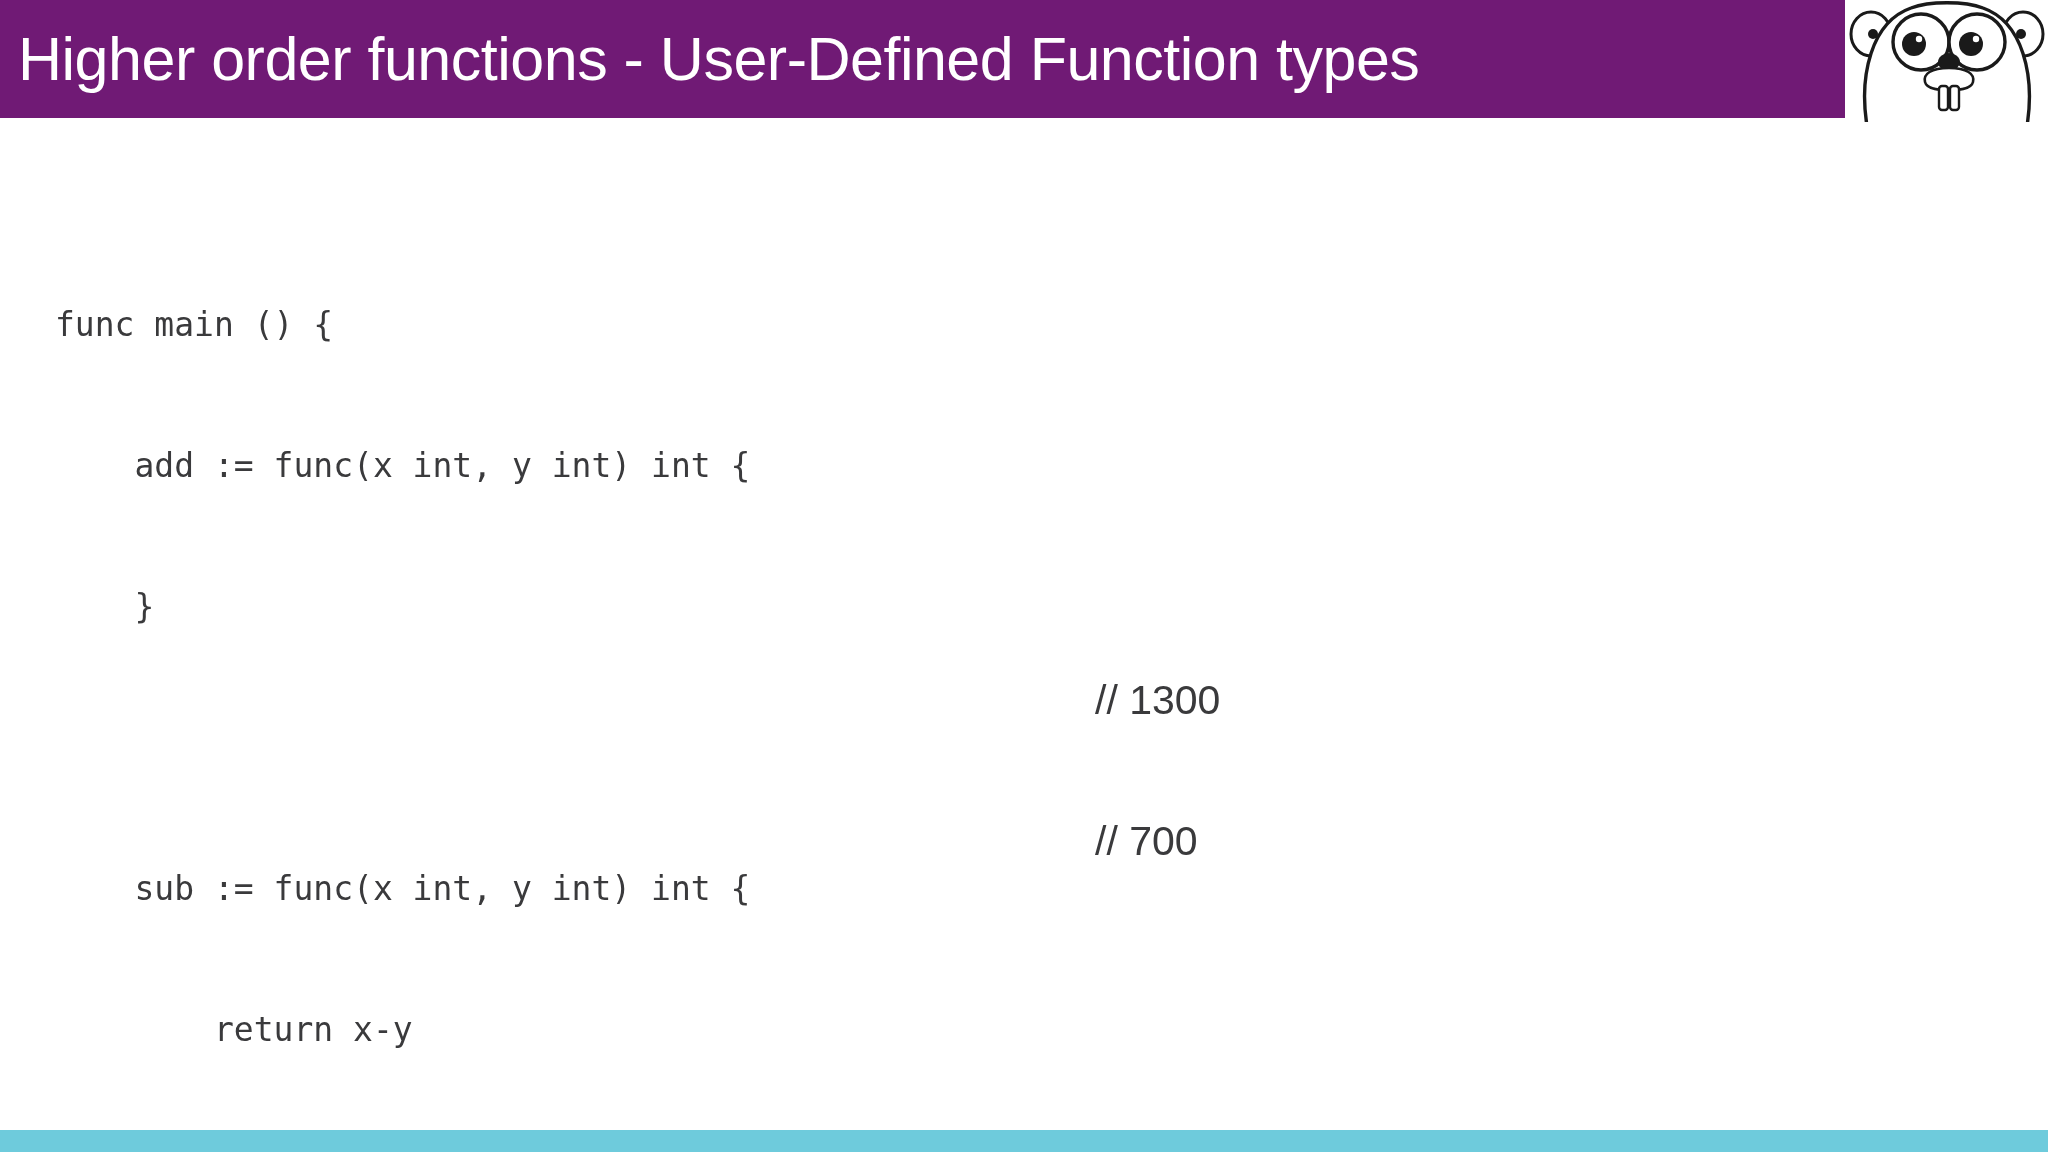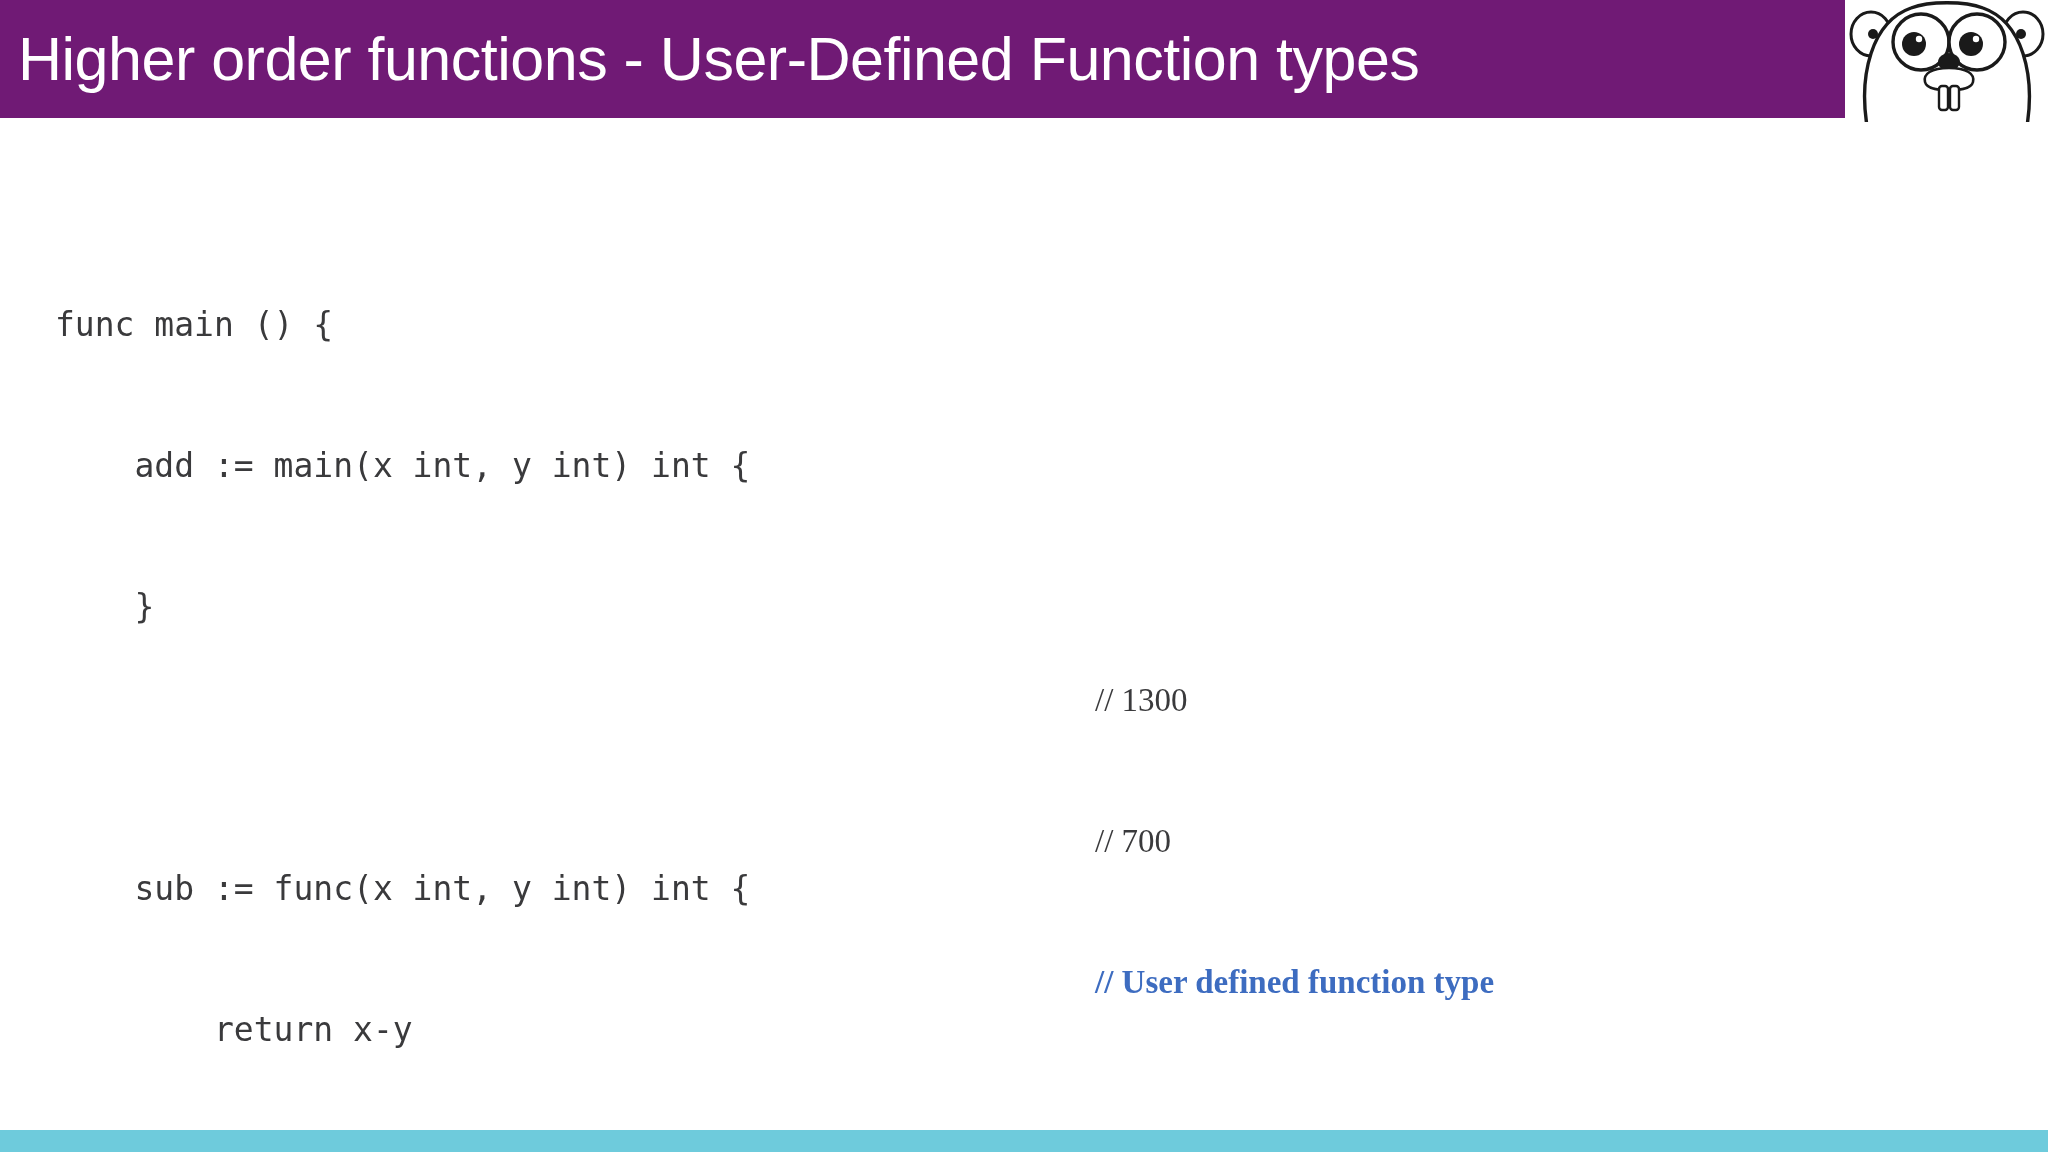--- a/index.html
+++ b/index.html
@@ -72,22 +72,22 @@
     white-space: pre;
   }
   .code-line {
     white-space: pre;
     height: 47px;
   }
   .code-line.blank { height: 47px; }
   .cmt {
     position: absolute;
     left: 1095px;
-    font-family: Liberation Serif, serif;
-    font-size: 33px;
+    font-family: Liberation Sans, sans-serif;
+    font-size: 41px;
     line-height: 47px;
     color: #3a3a3c;
     white-space: pre;
   }
   .cmt.blue { color: #3d6cc0; font-weight: 700; }
 
   
   .slide-footer {
     position: absolute;
     left: 0;
@@ -130,21 +130,21 @@
     <rect x="94" y="86" width="9" height="24" rx="3" fill="#ffffff" stroke="#1a1a1a" stroke-width="2.4"></rect>
     <rect x="105" y="86" width="9" height="24" rx="3" fill="#ffffff" stroke="#1a1a1a" stroke-width="2.4"></rect>
   </svg>
 </div>
 
 <div class="code-area">
 
   <div class="code-block">
 
     <div class="code-line">func main () {</div>
-    <div class="code-line">    add := main(x int, y int) int {</div>
+    <div class="code-line">    add := func(x int, y int) int {</div>
     <div class="code-line">    }</div>
     <div class="code-line blank">&nbsp;</div>
     <div class="code-line">    sub := func(x int, y int) int {</div>
     <div class="code-line">        return x-y</div>
     
     
 
     
 
     
@@ -163,16 +163,15 @@
     
 
     
     
   </div>
 
   <div class="cmt" style="top:523px;">// 1300</div>
 
   <div class="cmt" style="top:664px;">// 700</div>
 
-  <div class="cmt blue" style="top:805px;">// User defined function type</div>
 </div>
 
 <div class="slide-footer"></div>
 
 </body></html>

